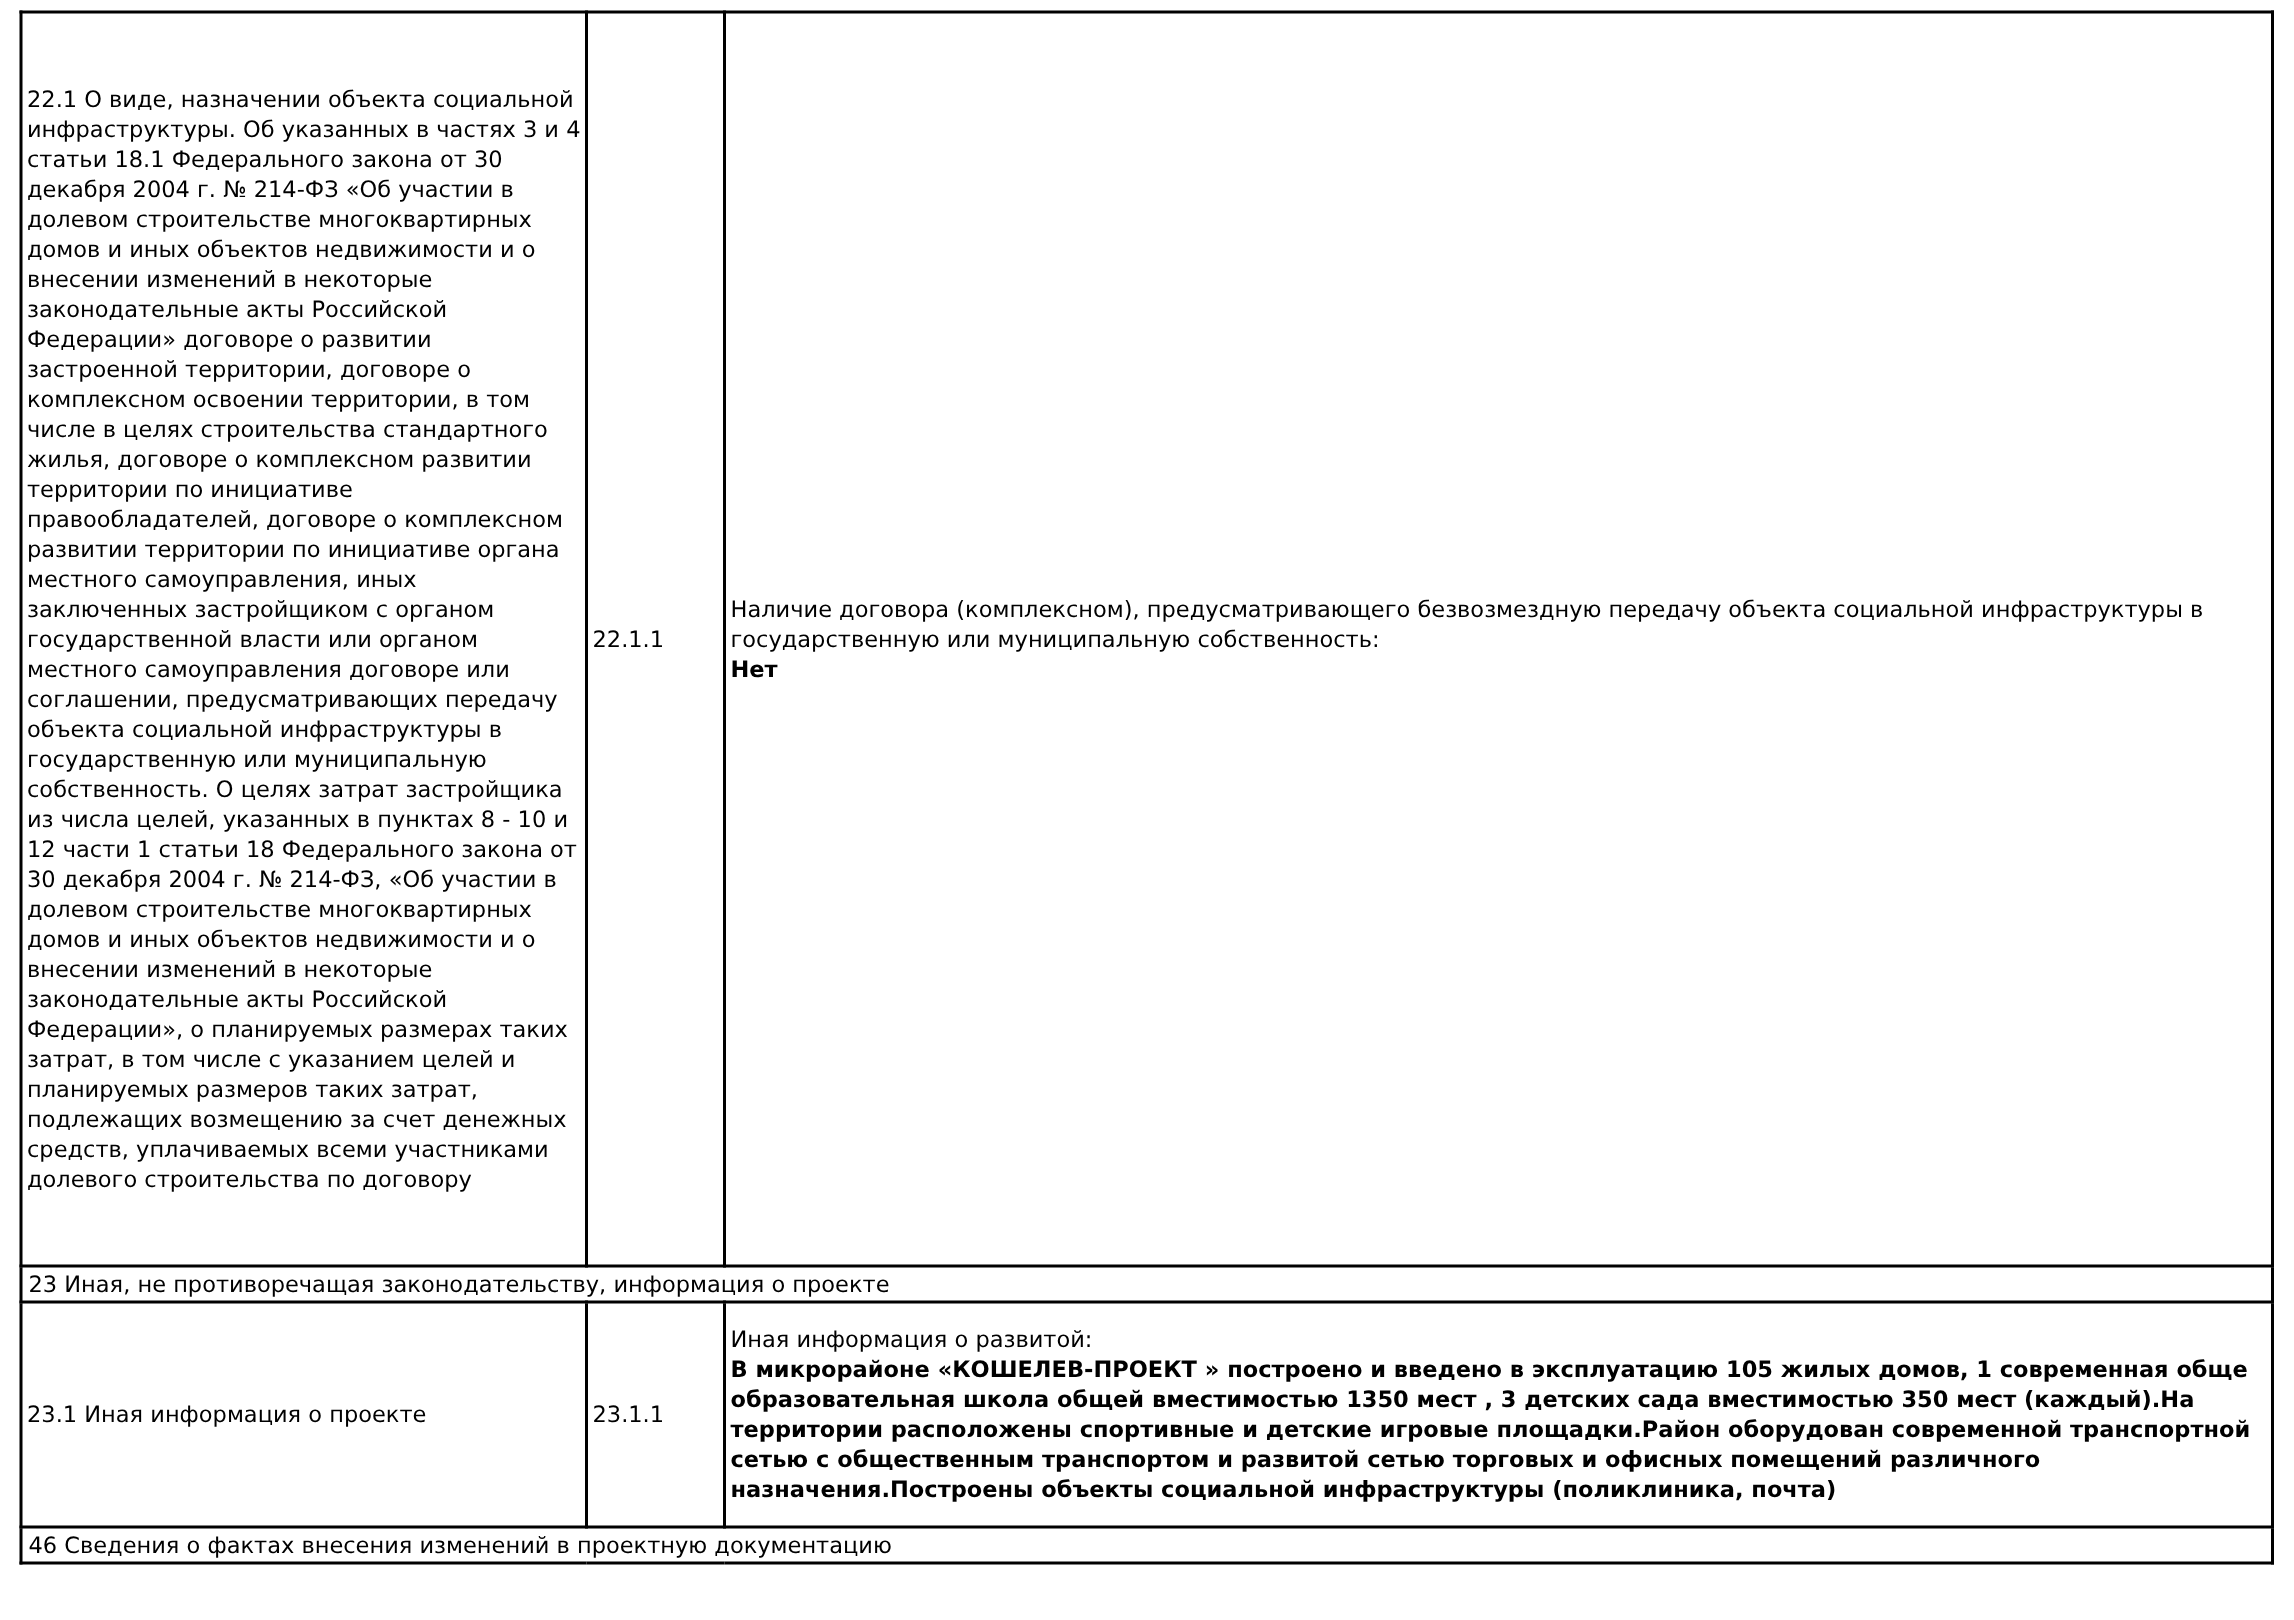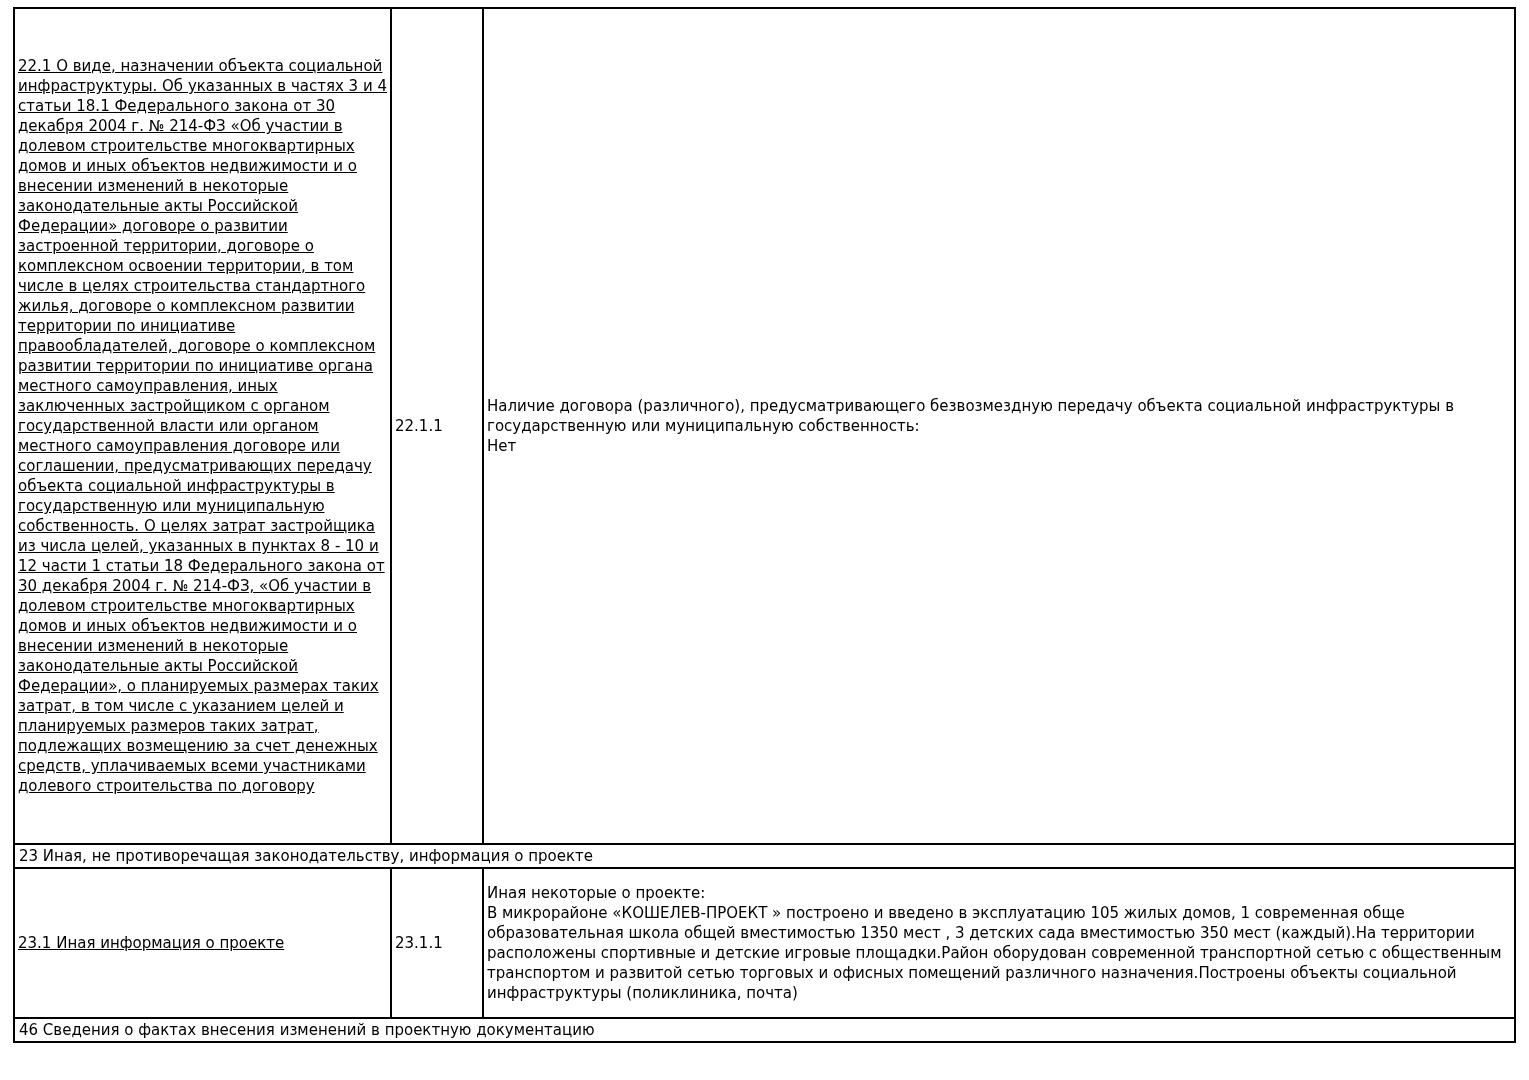--- a/index.html
+++ b/index.html
@@ -24,60 +24,60 @@
     width: 1503px;
     table-layout: fixed;
   }
   table.decl td {
     border: 2px solid #000000;
     padding: 1px 3px;
     line-height: 20px;
     vertical-align: middle;
     word-wrap: break-word;
   }
-  td.c1 { width: 377px; vertical-align: top; text-decoration: underline; }
+  td.c1 { width: 377px; vertical-align: top; }
   td.c2 { width: 92px; }
   td.c3 { }
   tr.row-22 { height: 836px; }
   tr.section-row td { height: 20px; padding-left: 4px; }
   tr.row-23-1 { height: 150px; }
   tr.row-23-1 td.c1 { vertical-align: middle; margin-top: 28px; }
-  .bold { font-weight: normal; }
+  .bold { font-weight: bold; }
 </style>
 </head>
 <body>
 
 <div class="page">
   <table class="decl">
 
     <tbody>
         <tr class="row-22">
       <td class="c1">
         <div>22.1 О виде, назначении объекта социальной инфраструктуры. Об указанных в частях 3 и 4 статьи 18.1 Федерального закона от 30 декабря 2004 г. № 214-ФЗ «Об участии в долевом строительстве многоквартирных домов и иных объектов недвижимости и о внесении изменений в некоторые законодательные акты Российской Федерации» договоре о развитии застроенной территории, договоре о комплексном освоении территории, в том числе в целях строительства стандартного жилья, договоре о комплексном развитии территории по инициативе правообладателей, договоре о комплексном развитии территории по инициативе органа местного самоуправления, иных заключенных застройщиком с органом государственной власти или органом местного самоуправления договоре или соглашении, предусматривающих передачу объекта социальной инфраструктуры в государственную или муниципальную собственность. О целях затрат застройщика из числа целей, указанных в пунктах 8 - 10 и 12 части 1 статьи 18 Федерального закона от 30 декабря 2004 г. № 214-ФЗ, «Об участии в долевом строительстве многоквартирных домов и иных объектов недвижимости и о внесении изменений в некоторые законодательные акты Российской Федерации», о планируемых размерах таких затрат, в том числе с указанием целей и планируемых размеров таких затрат, подлежащих возмещению за счет денежных средств, уплачиваемых всеми участниками долевого строительства по договору</div>
       </td>
       <td class="c2">
         <div>22.1.1</div>
       </td>
       <td class="c3">
-        <div>Наличие договора (различного), предусматривающего безвозмездную передачу объекта социальной инфраструктуры в государственную или муниципальную собственность:</div>
+        <div>Наличие договора (комплексном), предусматривающего безвозмездную передачу объекта социальной инфраструктуры в государственную или муниципальную собственность:</div>
         <div class="bold">Нет</div>
       </td>
     </tr>
 
     <tr class="section-row">
       <td colspan="3">23 Иная, не противоречащая законодательству, информация о проекте</td>
     </tr>
 
     <tr class="row-23-1">
       <td class="c1">23.1 Иная информация о проекте</td>
       <td class="c2">
         <div>23.1.1</div>
       </td>
       <td class="c3">
-        <div>Иная некоторые о проекте:</div>
+        <div>Иная информация о развитой:</div>
         <div class="bold">В микрорайоне «КОШЕЛЕВ-ПРОЕКТ » построено и введено в эксплуатацию 105 жилых домов, 1 современная обще образовательная школа общей вместимостью 1350 мест , 3 детских сада вместимостью 350 мест (каждый).На территории расположены спортивные и детские игровые площадки.Район оборудован современной транспортной сетью с общественным транспортом и развитой сетью торговых и офисных помещений различного назначения.Построены объекты социальной инфраструктуры (поликлиника, почта)</div>
       </td>
     </tr>
 
     <tr class="section-row">
       <td colspan="3">46 Сведения о фактах внесения изменений в проектную документацию</td>
     </tr>
 
   </tbody>
     </table>

